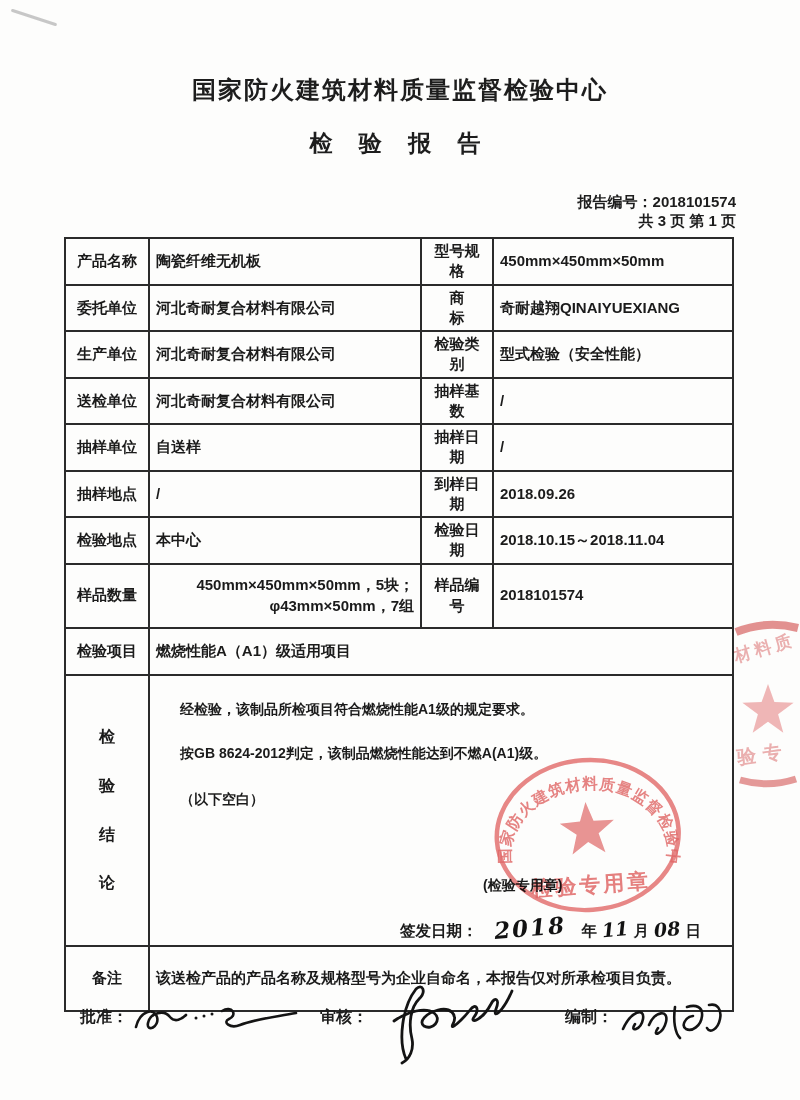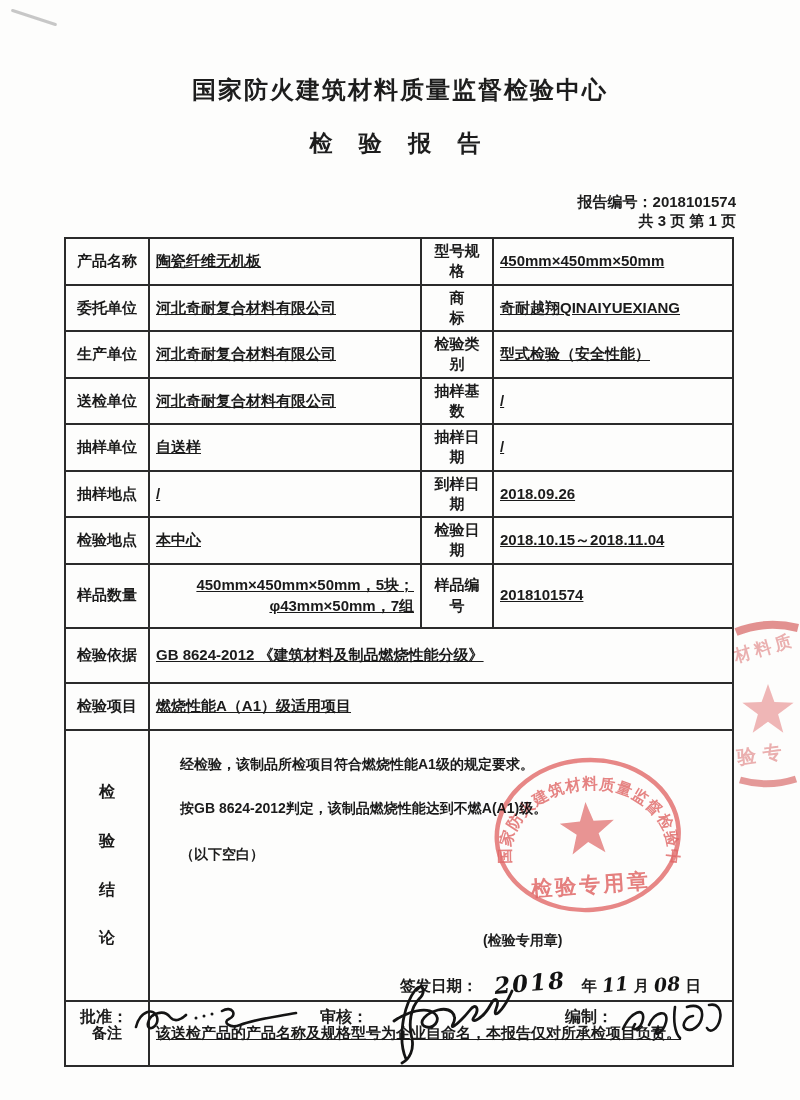--- a/index.html
+++ b/index.html
@@ -12,21 +12,21 @@
     transform:rotate(18deg);opacity:.55;border-radius:2px;}
   .org-title{margin-top:74px;text-align:center;font-size:24px;font-weight:700;letter-spacing:2px;}
   .report-title{margin-top:22px;text-align:center;font-size:23px;font-weight:700;letter-spacing:10px;}
   .meta-row{margin:34px 64px 6px 66px;display:flex;justify-content:space-between;
     font-size:15px;font-weight:600;align-items:flex-end;flex-direction:column;}
   table.report{border-collapse:collapse;margin-left:64px;table-layout:fixed;width:668px;
     background:transparent;}
   table.report td{border:2px solid #2b2b2b;font-size:15px;font-weight:600;color:#1b1b1b;
     padding:2px 6px;vertical-align:middle;line-height:1.35;}
   td.lbl{text-align:center;padding:2px 2px;}
-  td.val{text-align:left;padding-left:9px;text-decoration:underline;}
+  td.val{text-align:left;padding-left:9px;}
   tr.h42{height:42px}tr.h40{height:40px}tr.h38{height:38px}tr.h37{height:37px}
   tr.h50{height:64px}tr.h55{height:55px}tr.h47{height:47px}tr.h271{height:271px}tr.h65{height:65px}
   td.smaller{font-size:13.5px;line-height:1.45;text-align:right;}
   .concl-label{display:flex;flex-direction:column;align-items:center;gap:27px;font-size:16px;}
   td.concl-cell{position:relative;vertical-align:top;padding:0;}
   .concl-line{position:absolute;left:30px;white-space:nowrap;font-size:14px;}
   .chop-note{position:absolute;left:333px;top:200px;font-size:14px;white-space:nowrap;}
   .sign-date{position:absolute;left:250px;top:236px;white-space:nowrap;font-size:15.5px;}
   .sign-date .unit{margin:0 2px;}
   .hand{font-family:"DejaVu Serif","Liberation Serif",serif;font-style:italic;font-weight:700;
@@ -109,24 +109,20 @@
       <td class="lbl">检验日期</td>
       <td class="val">2018.10.15～2018.11.04</td>
     </tr>
     <tr class="h50">
       <td class="lbl">样品数量</td>
       <td class="val smaller">450mm×450mm×50mm，5块；φ43mm×50mm，7组</td>
       <td class="lbl">样品编号</td>
       <td class="val">2018101574</td>
     </tr>
 
-    <tr class="h55">
-      <td class="lbl">检验依据</td>
-      <td class="val" colspan="3">GB 8624-2012 《建筑材料及制品燃烧性能分级》</td>
-    </tr>
     <tr class="h47">
       <td class="lbl">检验项目</td>
       <td class="val" colspan="3">燃烧性能A（A1）级适用项目</td>
     </tr>
 
     <tr class="h271">
       <td class="lbl">
         <div class="concl-label">
           <span>检</span>
           <span>验</span>

